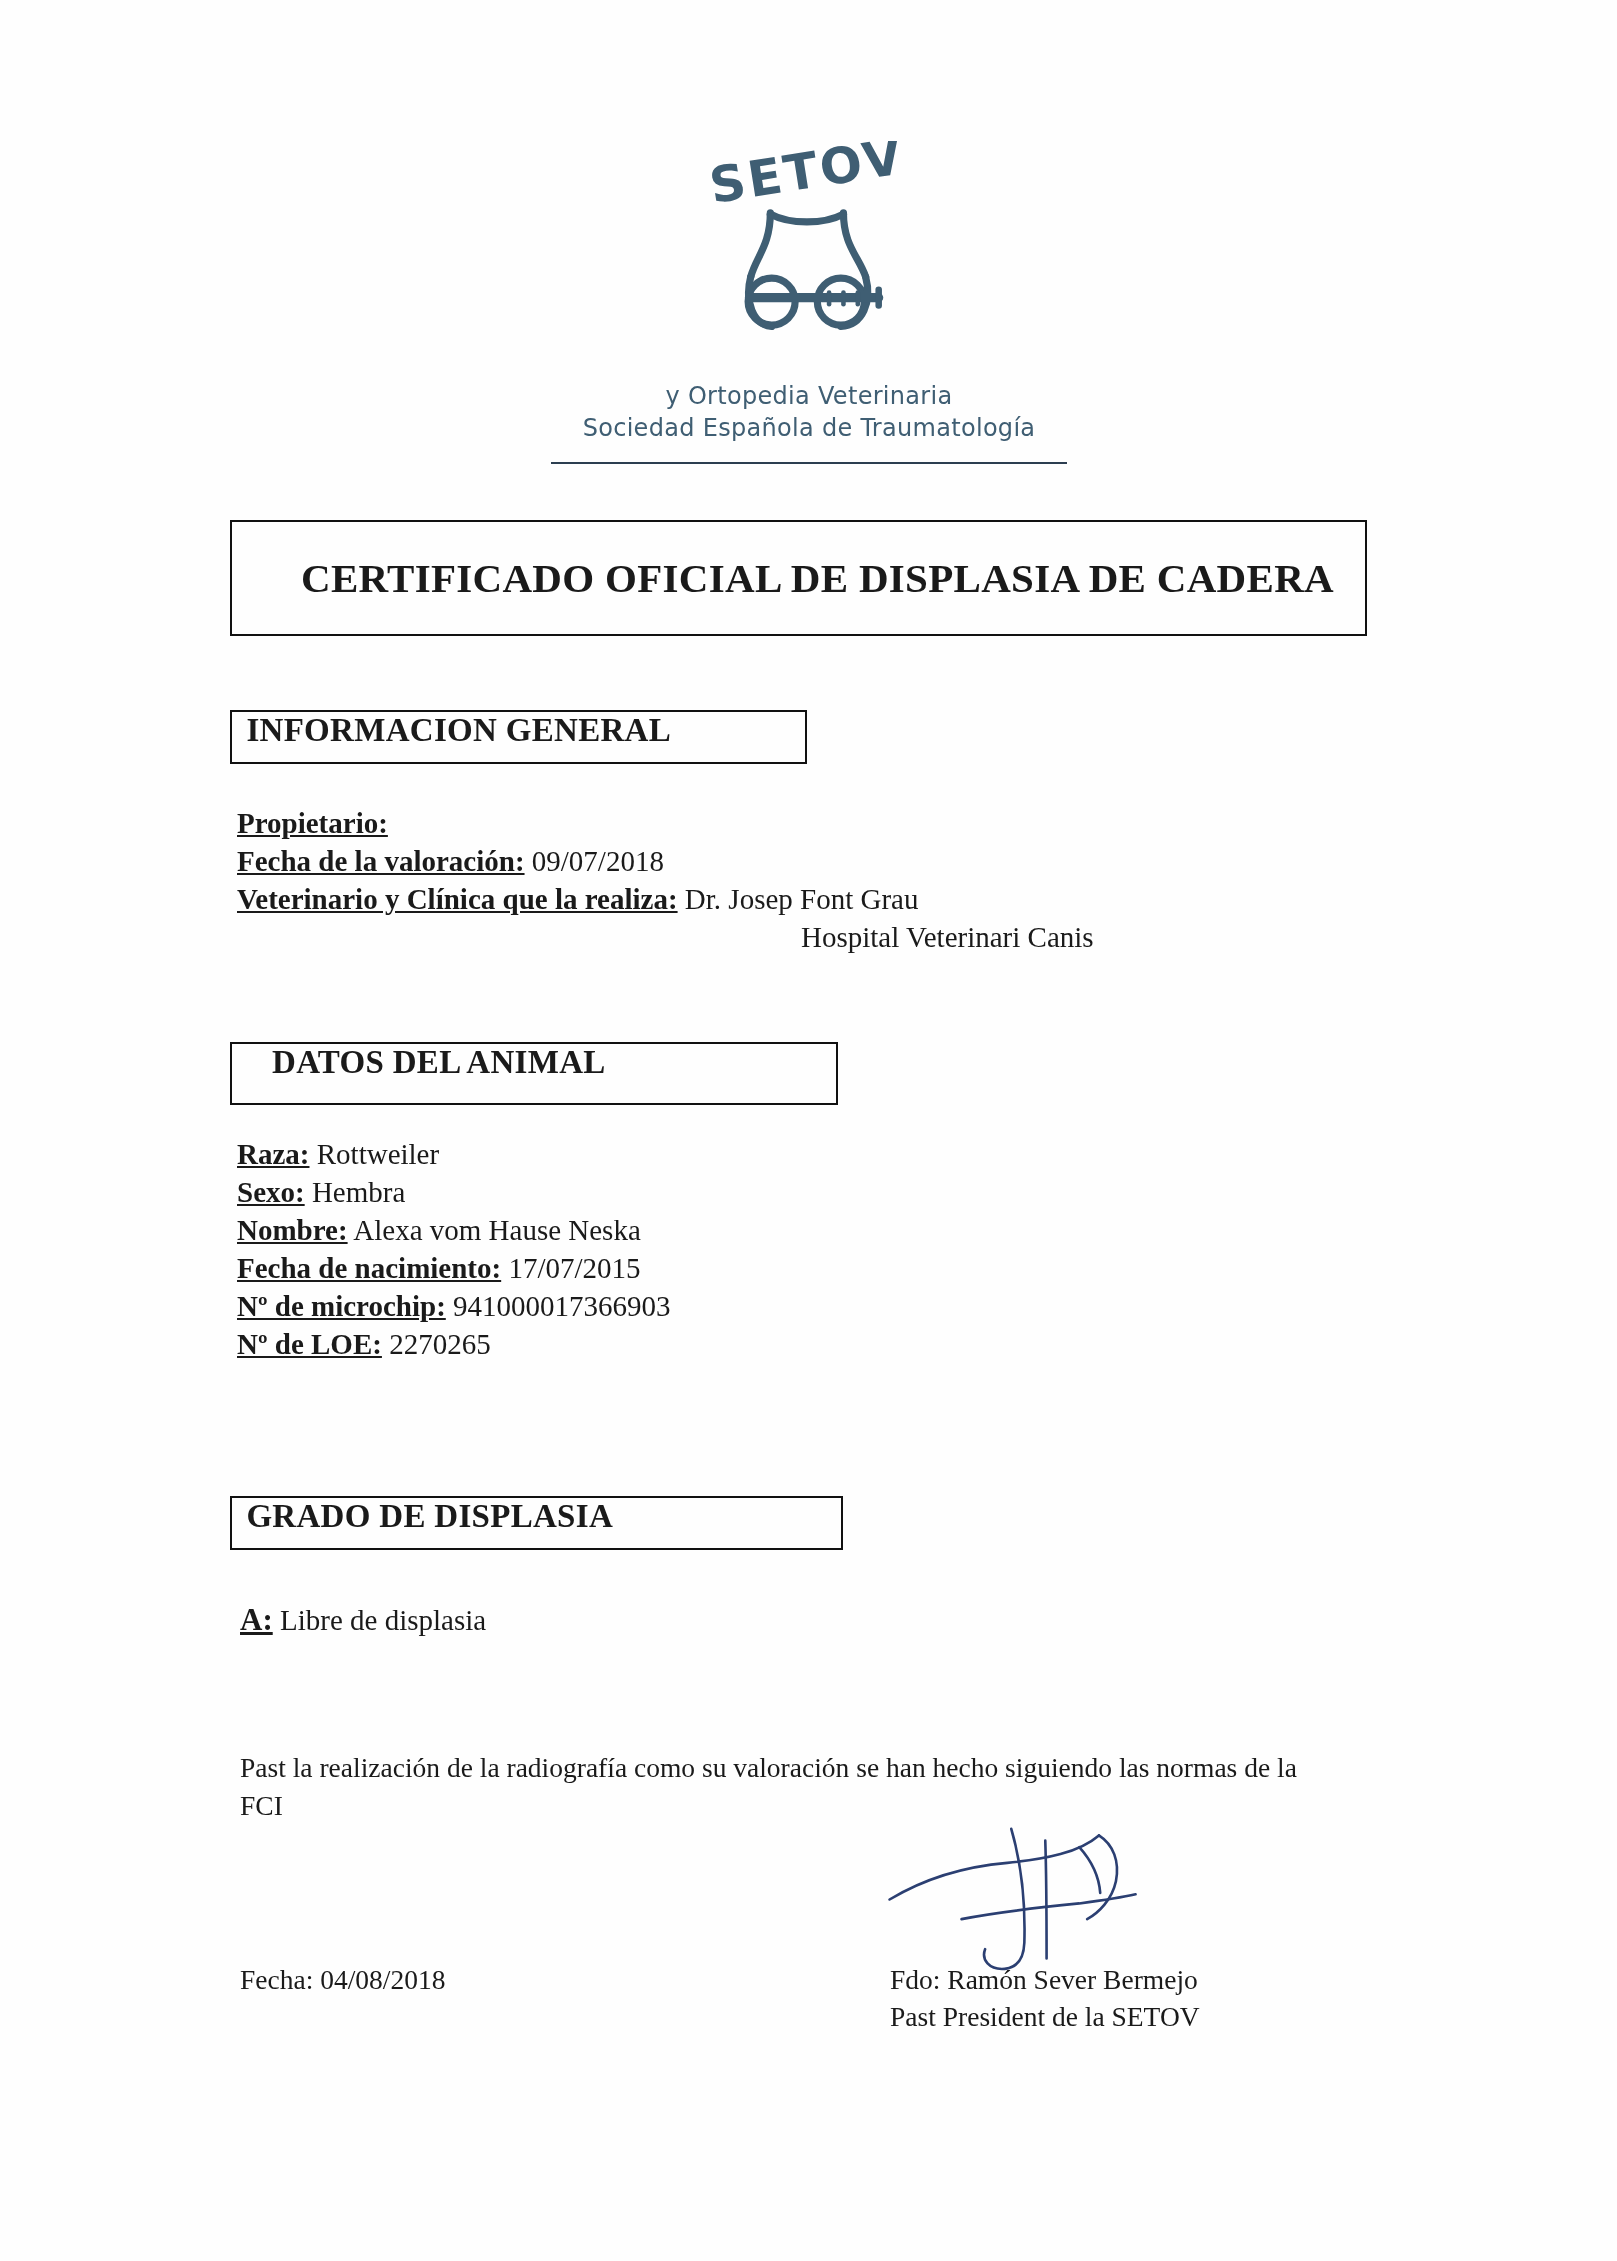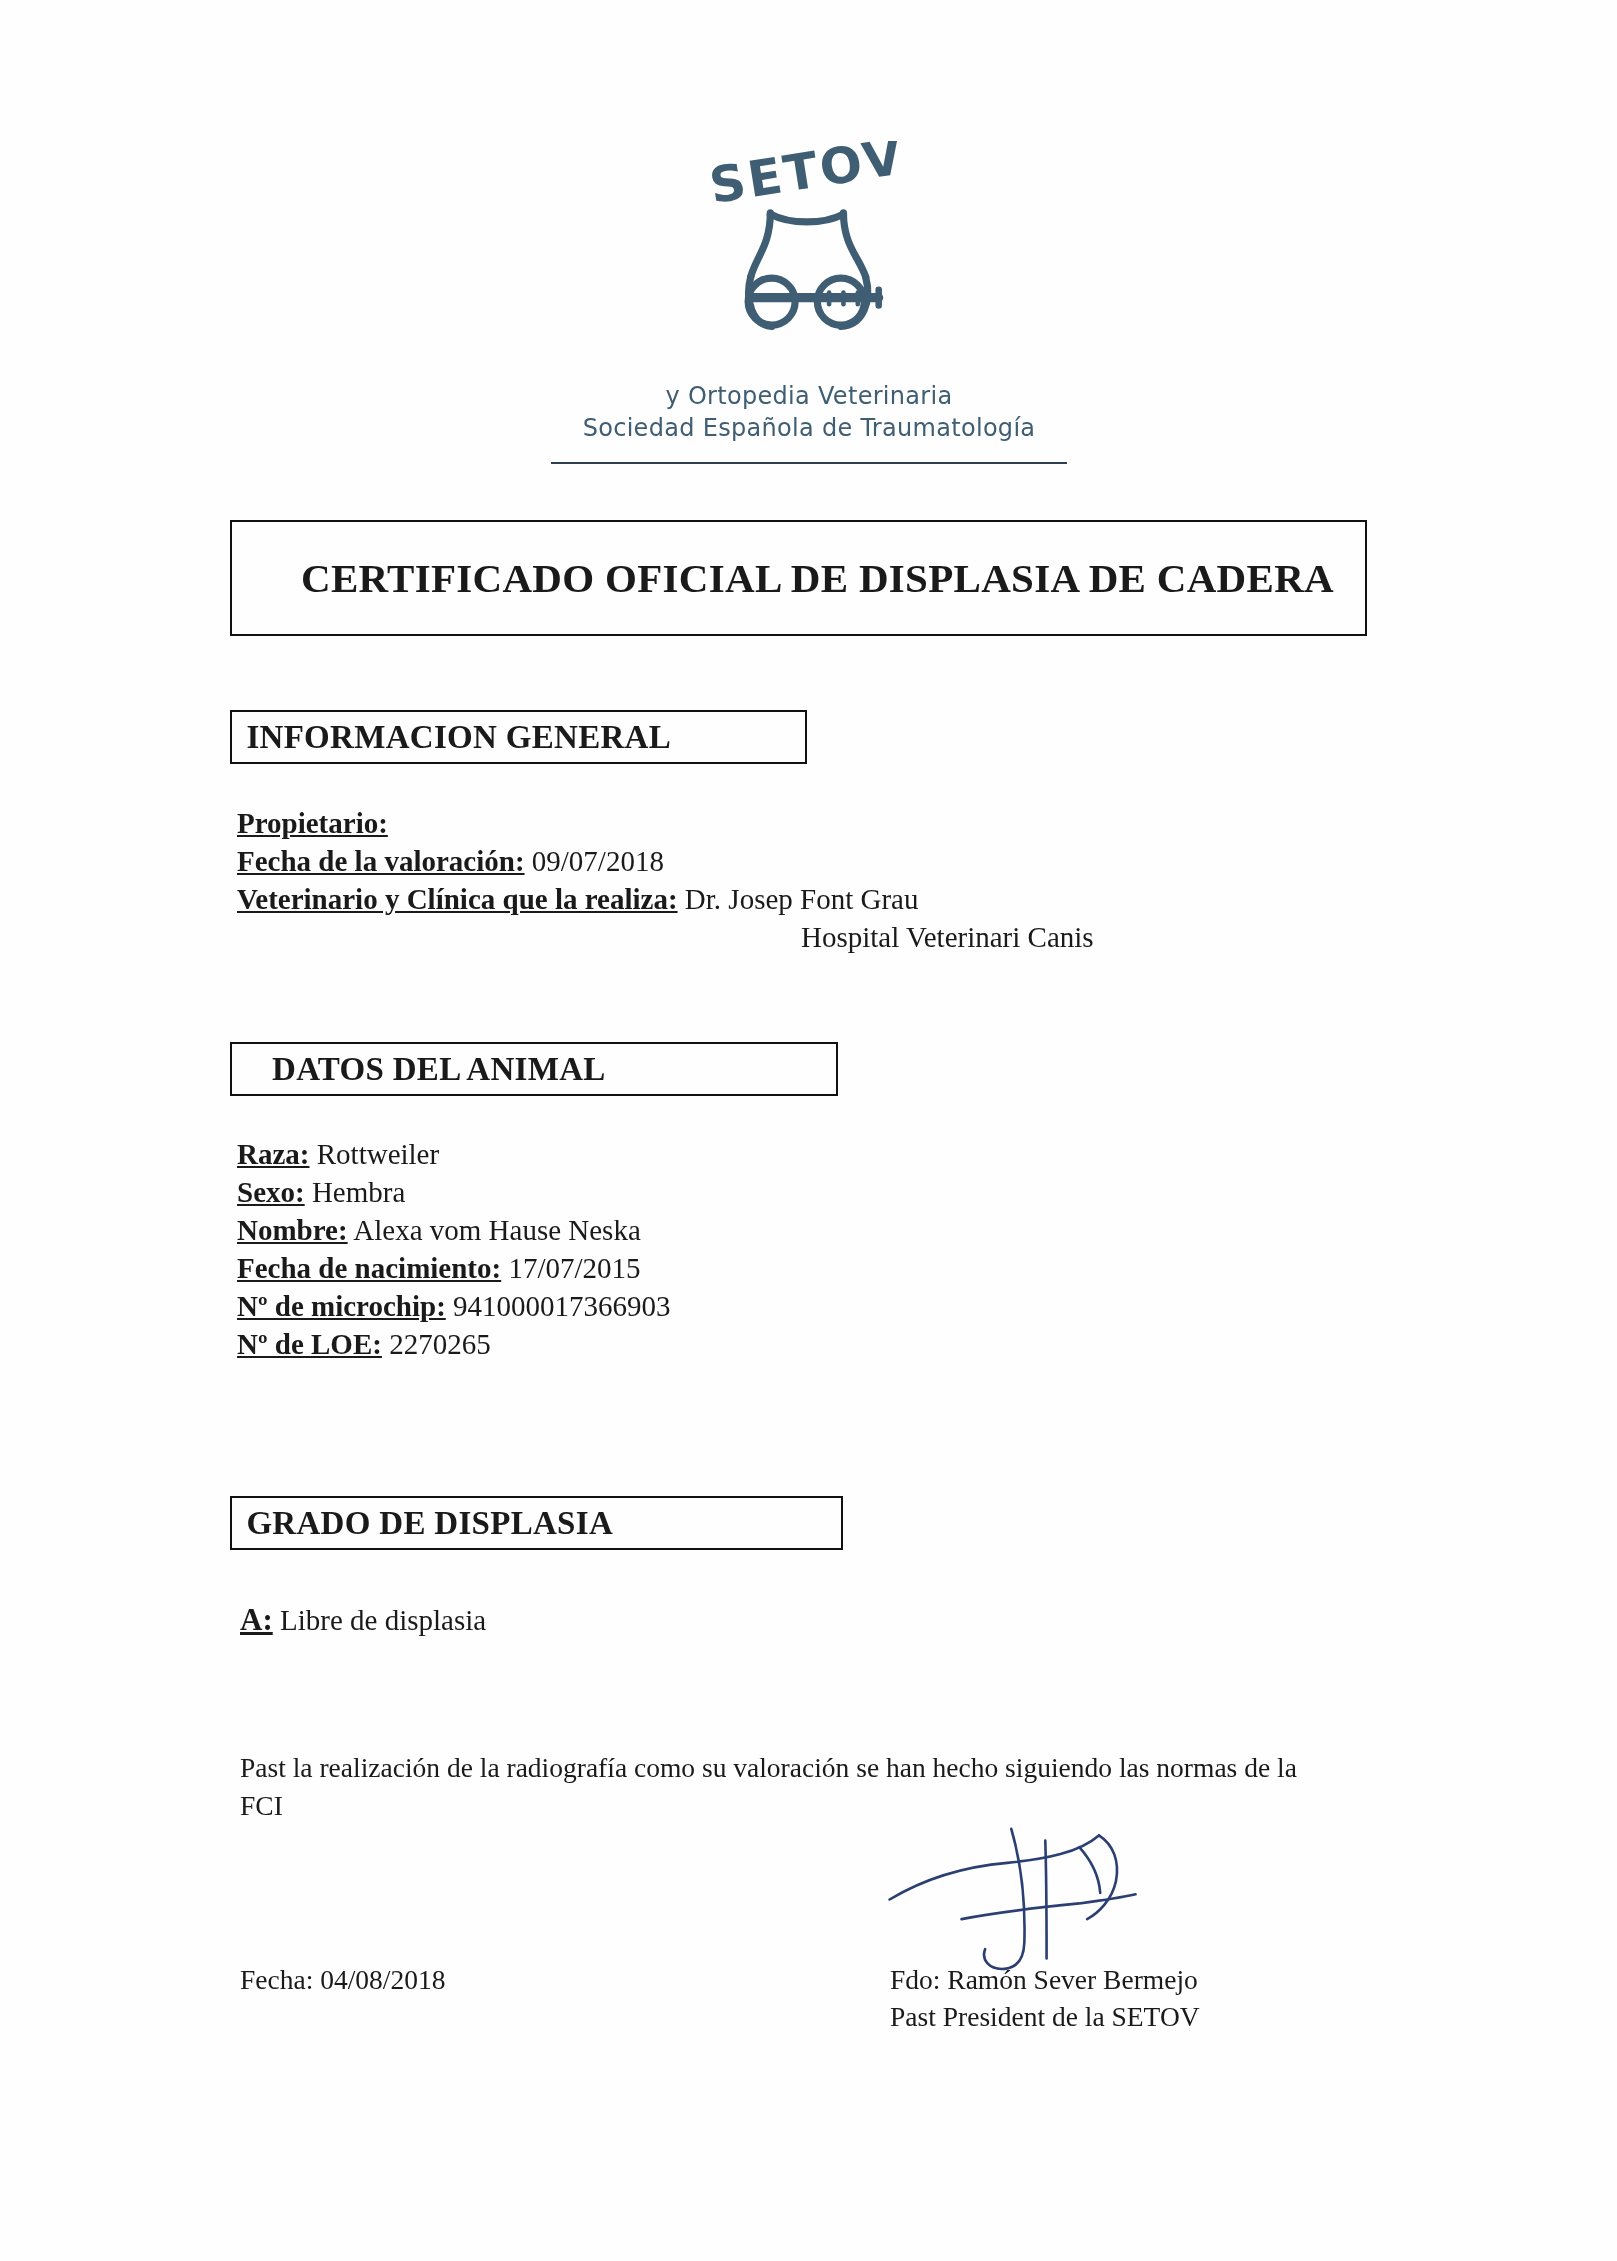--- a/index.html
+++ b/index.html
@@ -74,32 +74,31 @@
     line-height: 1.18;
     letter-spacing: 0.3px;
   }
 
   
   .section-head {
     position: absolute;
     border: 2px solid #111;
     box-sizing: border-box;
     display: flex;
-    align-items: center;
     padding-left: 14.4px;
     background: transparent;
   }
   .section-head span {
     font-size: 33px;
     font-weight: bold;
     letter-spacing: 0.3px;
   }
 
   #sec-info  { left: 230px; top: 710px; width: 577px;  height: 54px; }
-  #sec-animal{ left: 230px; top: 1042px; width: 608px;  height: 54px; padding-left: 40px; }
+  #sec-animal{ left: 230px; top: 1042px; width: 608px;  height: 63px; padding-left: 40px; }
   #sec-grado { left: 230px; top: 1496px; width: 613px;  height: 54px; }
 
   
   .fields {
     position: absolute;
     font-size: 29px;
     line-height: 1.31;
   }
   .fields .row { white-space: nowrap; }
   .lbl { font-weight: bold; text-decoration: underline; }

